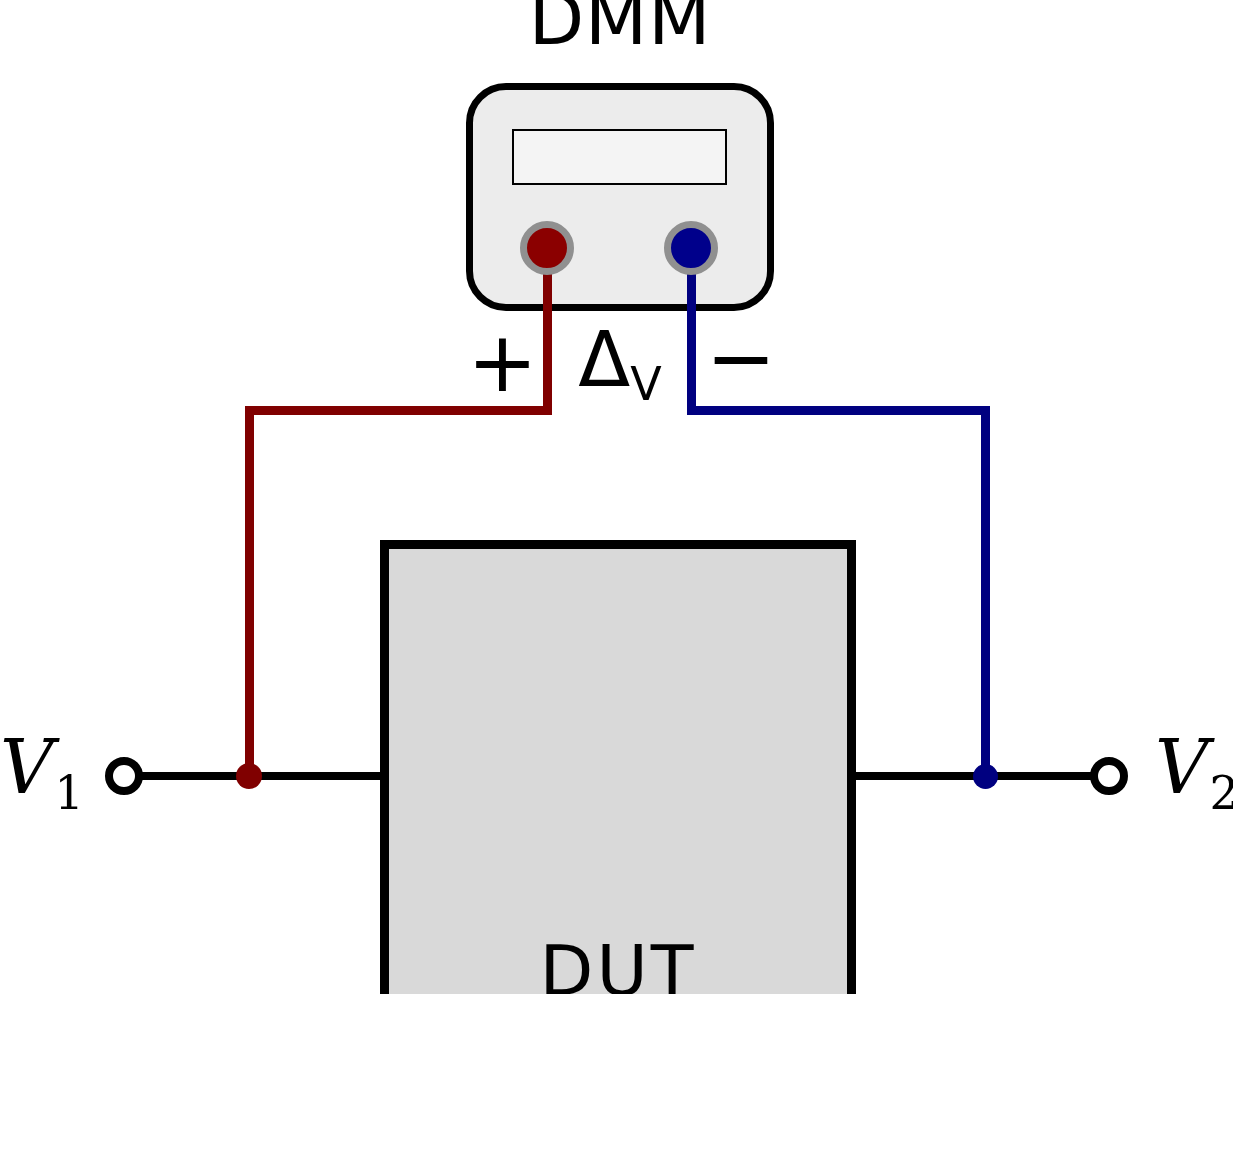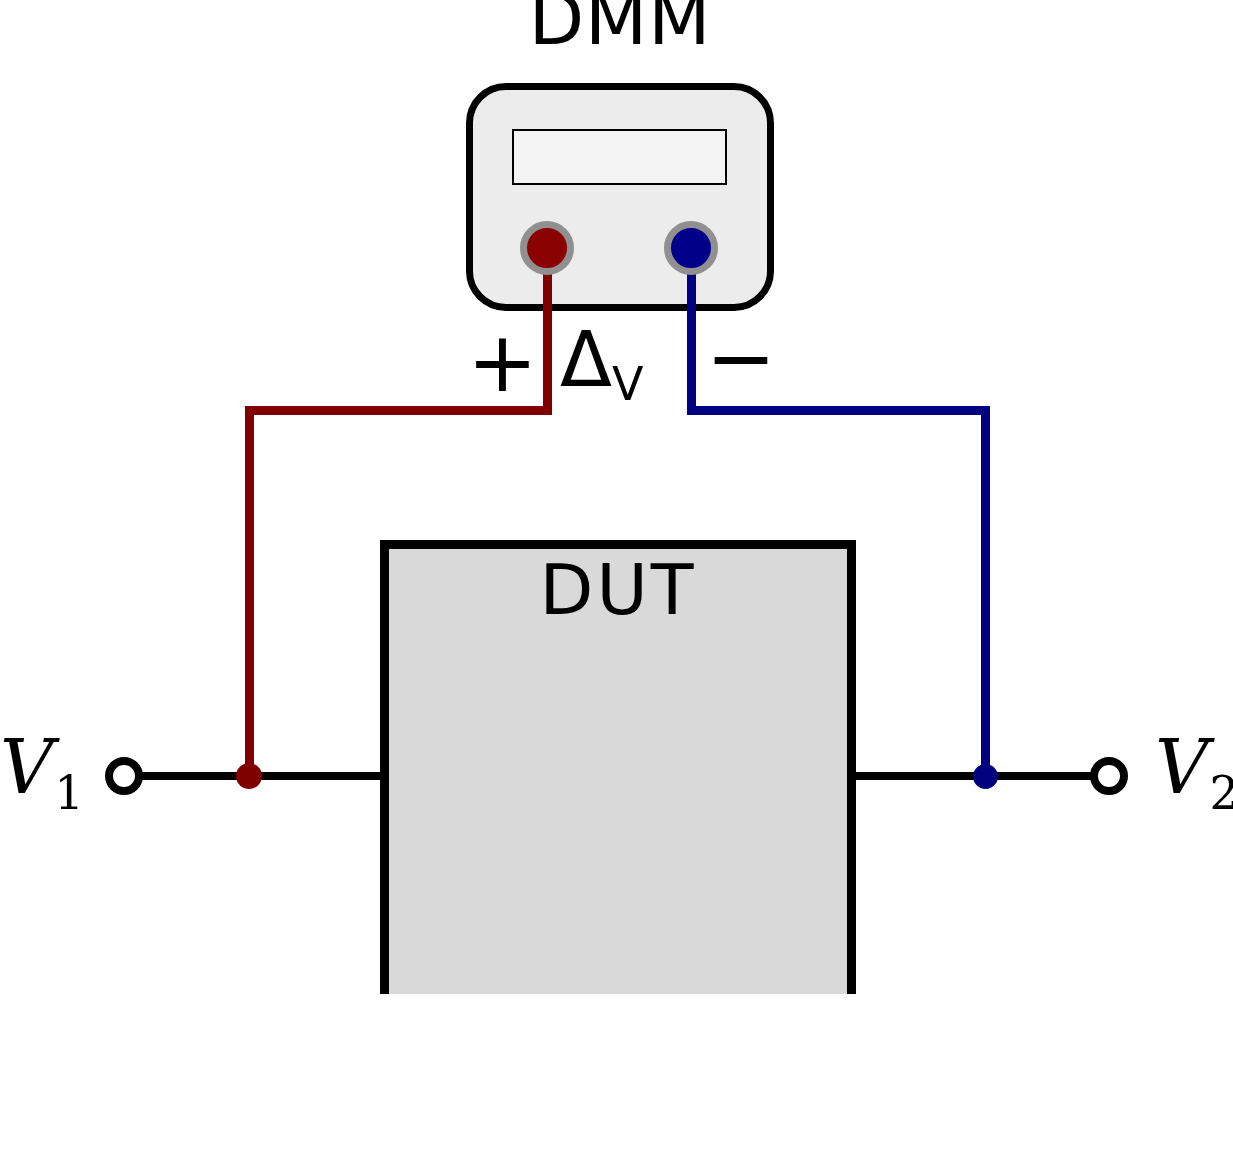--- a/index.html
+++ b/index.html
@@ -73,21 +73,21 @@
   
   .plus-label {
     left: 450px; top: 320px; width: 105px;
     text-align: center;
     font-size: 84px;
     font-weight: normal;
     line-height: 1.0;
   }
   .delta-label {
     left: 560px; top: 322px; width: 120px;
-    text-align: left;
+    text-align: center;
     font-size: 76px;
     line-height: 1.0;
   }
   .delta-label sub {
     font-size: 46px;
     vertical-align: -14px;
     line-height: 0;
   }
   .minus-label {
     left: 696px; top: 316px; width: 90px;
@@ -96,21 +96,21 @@
     line-height: 1.0;
   }
 
   
   .dut-box {
     left: 380px; top: 540px; width: 476px; height: 481px;
     box-sizing: border-box;
     background: #d9d9d9;
     border: 9px solid #000000;
     display: flex;
-    align-items: flex-start;
+    align-items: flex-end;
     justify-content: center;
   }
   .dut-label {
     font-size: 70px;
     letter-spacing: 3px;
   }
 
   
   .node-circle {
     width: 38px; height: 38px;

